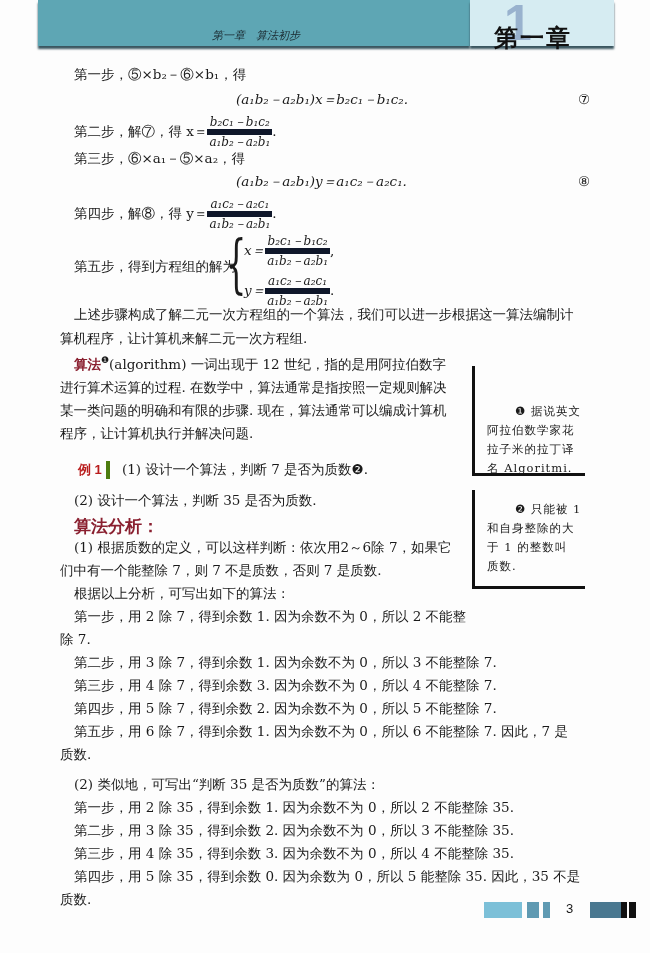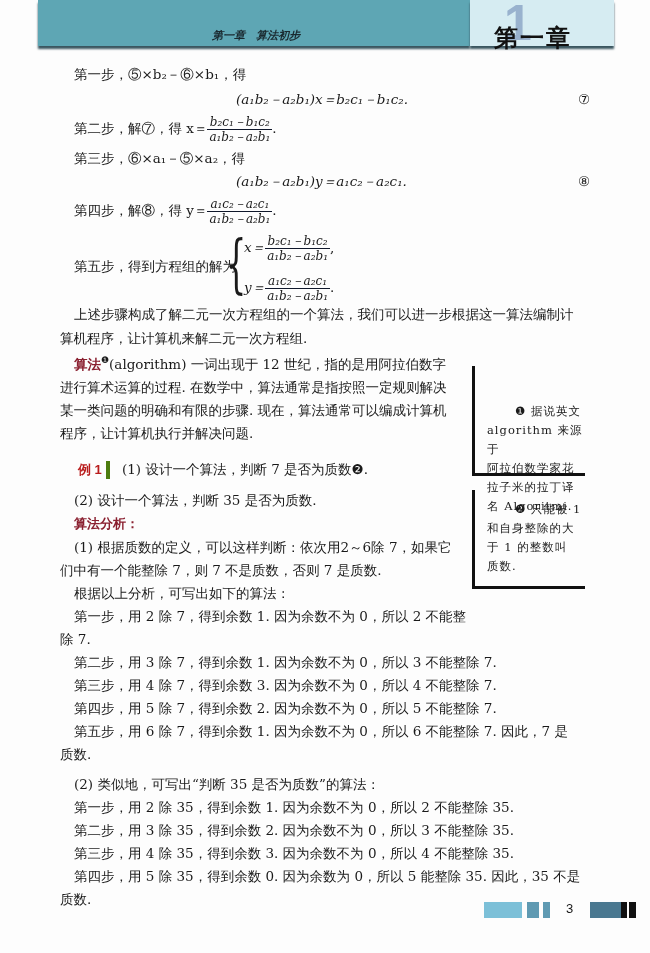--- a/index.html
+++ b/index.html
@@ -3,29 +3,29 @@
 <meta charset="utf-8">
 <style>
   html,body{margin:0;padding:0;}
   body{width:650px;height:953px;background:#fdfdfd;position:relative;overflow:hidden;
        font-family:"DejaVu Serif","Liberation Serif",serif;color:#1a1a1a;font-size:13.5px;}
   .header-band{position:absolute;left:38px;top:0;width:432px;height:46px;background:#5ea6b4;
        box-shadow:0 3px 2px #3a5660;}
   .header-band-right{position:absolute;left:470px;top:0;width:144px;height:46px;background:#d6ecf2;
        box-shadow:0 3px 2px #3a5660;}
   .header-title{position:absolute;left:212px;top:28px;font-family:"DejaVu Sans","Liberation Sans",sans-serif;
-       font-size:11px;font-weight:bold;font-style:italic;color:#1a2a30;}
+       font-size:11px;font-weight:normal;font-style:italic;color:#1a2a30;}
   .chapter-big-num{position:absolute;left:504px;top:-6px;font-family:"Liberation Sans",sans-serif;
        font-size:50px;font-weight:bold;color:#8fa8c8;opacity:.85;}
   .chapter-label{position:absolute;left:494px;top:22px;font-family:"DejaVu Sans","Liberation Sans",sans-serif;
        font-size:24px;font-weight:bold;color:#111;letter-spacing:2px;}
   .line{position:absolute;white-space:nowrap;}
   .eqnum{position:absolute;left:578px;}
   .frac{display:inline-block;vertical-align:middle;text-align:center;font-style:italic;font-size:12px;}
-  .frac .num{display:block;border-bottom:1px solid #0f172a;padding:0 2px;line-height:14px;}
+  .frac .num{display:block;border-bottom:6px solid #0f172a;padding:0 2px;line-height:14px;}
   .frac .den{display:block;line-height:14px;padding:0 2px;}
   .it{font-style:italic;}
   .brace{position:absolute;left:226px;top:232px;font-size:64px;line-height:64px;font-weight:100;transform:scaleX(.5);transform-origin:left;}
   .red{color:#8a2030;font-weight:bold;font-family:"DejaVu Sans","Liberation Sans",sans-serif;}
   .note-box{position:absolute;border-left:3px solid #111;border-bottom:3px solid #111;}
   .note-text{font-size:11.5px;line-height:19px;letter-spacing:1px;}
   .ex-label{position:absolute;left:74px;top:461px;padding:0 4px;border-right:4px solid #4d7c0f;
        color:#b91c1c;font-weight:bold;font-family:Liberation Sans, sans-serif;font-size:13px;}
   .footer-bar{position:absolute;height:16px;top:902px;}
   .page-num{position:absolute;left:566px;top:901px;font-family:"Liberation Sans",sans-serif;font-size:13px;}
@@ -70,39 +70,38 @@
 <div class="line" style="left:74px;top:355px;">
   <span class="red">算法</span><span style="font-size:9px;vertical-align:super;">❶</span><span>(algorithm) 一词出现于 12 世纪，指的是用阿拉伯数字</span>
 </div>
 <div class="line" style="left:60px;top:379px;">进行算术运算的过程. 在数学中，算法通常是指按照一定规则解决</div>
 <div class="line" style="left:60px;top:402px;">某一类问题的明确和有限的步骤. 现在，算法通常可以编成计算机</div>
 <div class="line" style="left:60px;top:425px;">程序，让计算机执行并解决问题.</div>
 
 <div class="note-box" style="left:472px;top:366px;width:110px;height:107px;">
   <div class="note-text" style="position:absolute;left:12px;top:8px;">
     <div style="padding-left:28px;margin-top:28px;">❶ 据说英文</div>
-    <div>algorithm 来源于</div>
     <div>阿拉伯数学家花</div>
     <div>拉子米的拉丁译</div>
     <div>名 Algoritmi.</div>
   </div>
 </div>
 <div class="note-box" style="left:472px;top:490px;width:110px;height:96px;">
   <div class="note-text" style="position:absolute;left:12px;top:10px;">
     <div style="padding-left:28px;">❷ 只能被 1</div>
     <div>和自身整除的大</div>
     <div>于 1 的整数叫</div>
     <div>质数.</div>
   </div>
 </div>
 
 <div class="ex-label">例 1</div>
 <div class="line" style="left:122px;top:461px;text-align:right;">(1) 设计一个算法，判断 7 是否为质数❷.</div>
 <div class="line" style="left:74px;top:492px;">(2) 设计一个算法，判断 35 是否为质数.</div>
-<div class="line red" style="left:74px;top:515px;font-size:13px;">算法分析：</div>
+<div class="line red" style="left:74px;top:515px;font-size:17px;">算法分析：</div>
 <div class="line" style="left:74px;top:539px;">(1) 根据质数的定义，可以这样判断：依次用2～6除 7，如果它</div>
 <div class="line" style="left:60px;top:562px;">们中有一个能整除 7，则 7 不是质数，否则 7 是质数.</div>
 <div class="line" style="left:74px;top:585px;">根据以上分析，可写出如下的算法：</div>
 
 <div class="line" style="left:74px;top:608px;">第一步，用 2 除 7，得到余数 1. 因为余数不为 0，所以 2 不能整</div>
 <div class="line" style="left:60px;top:631px;">除 7.</div>
 <div class="line" style="left:74px;top:654px;">第二步，用 3 除 7，得到余数 1. 因为余数不为 0，所以 3 不能整除 7.</div>
 <div class="line" style="left:74px;top:677px;">第三步，用 4 除 7，得到余数 3. 因为余数不为 0，所以 4 不能整除 7.</div>
 <div class="line" style="left:74px;top:700px;">第四步，用 5 除 7，得到余数 2. 因为余数不为 0，所以 5 不能整除 7.</div>
 <div class="line" style="left:74px;top:723px;">第五步，用 6 除 7，得到余数 1. 因为余数不为 0，所以 6 不能整除 7. 因此，7 是</div>

